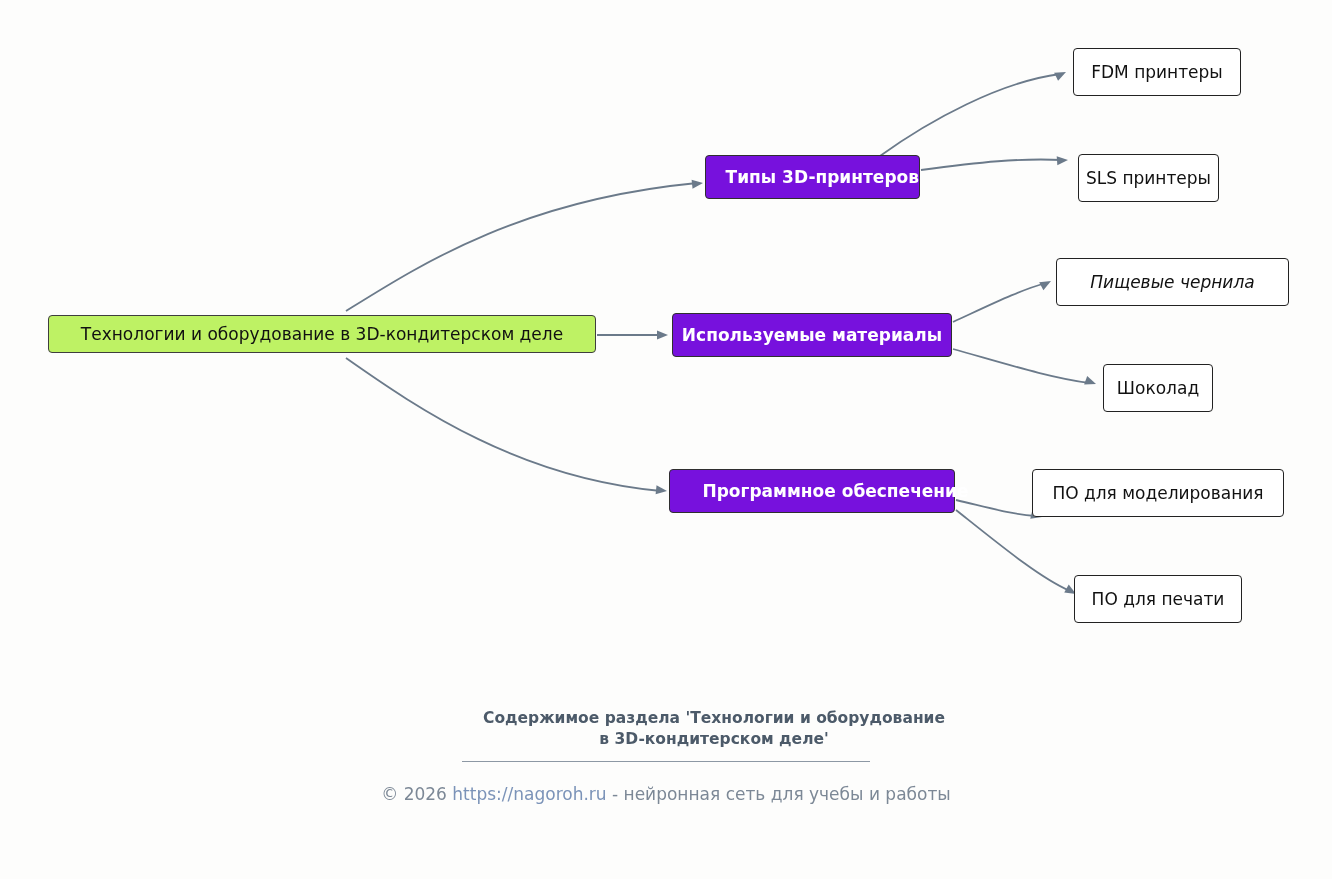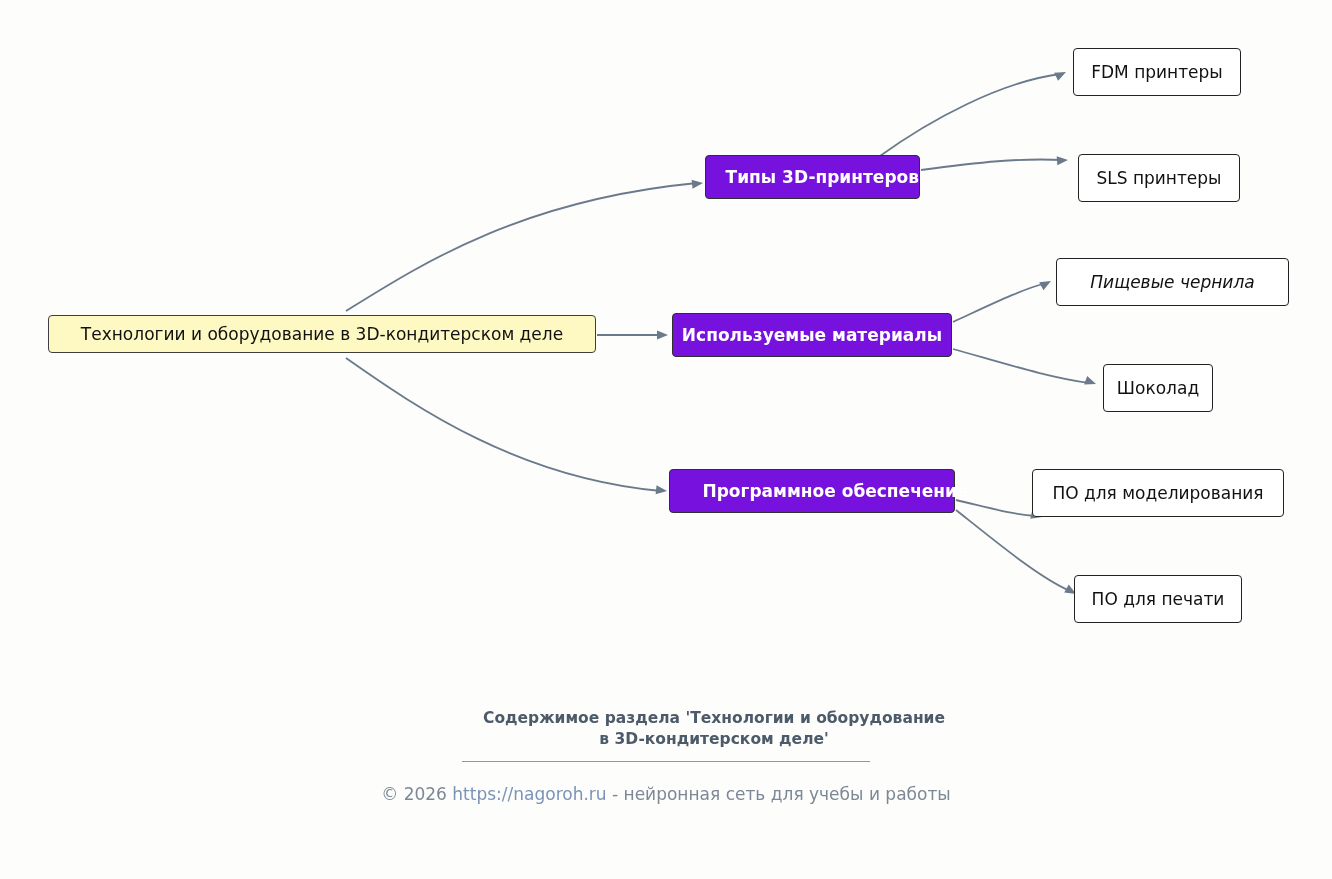--- a/index.html
+++ b/index.html
@@ -36,21 +36,21 @@
     align-items: center;
     justify-content: center;
     border-radius: 4px;
     border: 1.4px solid #2b2b2b;
     font-size: 17px;
     color: #111111;
     white-space: nowrap;
     line-height: 1;
   }
   .node.root {
-    background: #fef9c3;
+    background: #bef264;
     border-color: #3e3e3e;
   }
   .node.branch {
     background: #7711dd;
     color: #ffffff;
     border-color: #2f2f2f;
     font-weight: bold;
   }
   .node.leaf {
     background: #ffffff;
@@ -127,21 +127,21 @@
   </div>
 
   <div class="node branch" style="left:669px; top:469px; width:286px; height:44px;padding-left:47px;">
     <span>Программное обеспечение</span>
   </div>
 
   <div class="node leaf" style="left:1073px; top:48px; width:168px; height:48px;">
     <span>FDM принтеры</span>
   </div>
 
-  <div class="node leaf" style="left:1078px; top:154px; width:162px; height:48px;">
+  <div class="node leaf" style="left:1078px; top:154px; width:141px; height:48px;">
     <span>SLS принтеры</span>
   </div>
 
   <div class="node leaf" style="left:1056px; top:258px; width:233px; height:48px;font-style:italic;">
     <span>Пищевые чернила</span>
   </div>
 
   <div class="node leaf" style="left:1103px; top:364px; width:110px; height:48px;">
     <span>Шоколад</span>
   </div>

